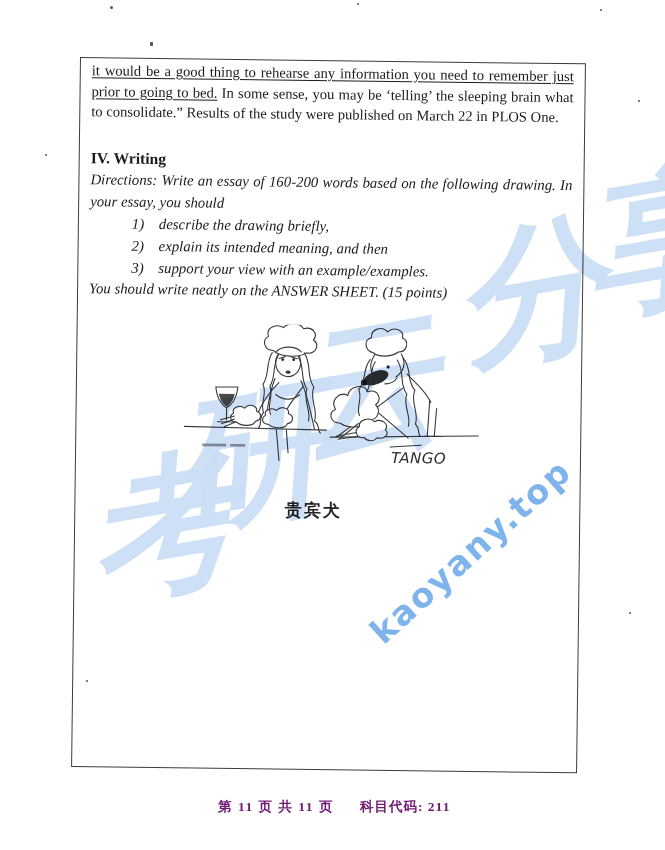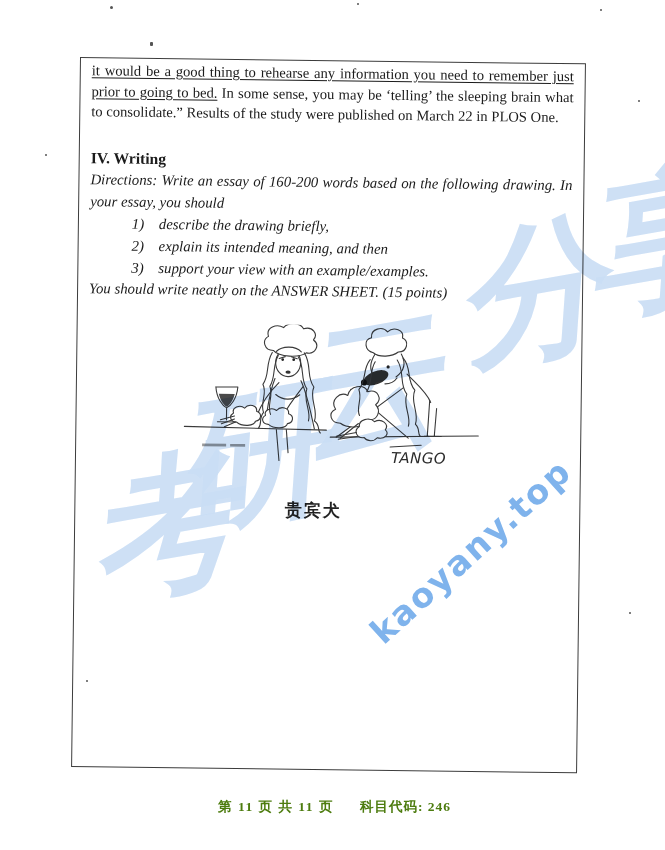--- a/index.html
+++ b/index.html
@@ -22,21 +22,21 @@
   .heading{font-weight:bold;font-size:15.6px;margin:0 0 2px 0;}
   .directions{font-style:italic;font-size:14.8px;line-height:1.45;text-align:justify;margin:0;}
   .list-row{display:flex;font-style:italic;font-size:14.8px;line-height:1.5;}
   .list-num{width:27px;margin-left:42px;flex:none;}
   .closing{font-style:italic;font-size:14.8px;margin:1px 0 0 0;}
   .drawing-svg{position:absolute;left:102px;top:264px;}
   .caption{
     position:absolute;left:88px;top:438px;width:300px;text-align:center;
     font-family:"DejaVu Sans",sans-serif;font-weight:bold;font-size:17px;letter-spacing:2px;color:#222;
   }
-  .footer{position:absolute;left:0;top:798px;width:665px;height:20px;font-size:13.5px;color:#4d7c0f;}
+  .footer{position:absolute;left:0;top:798px;width:665px;height:20px;font-size:13.5px;color:#701a75;}
   .footer .footer-page{position:absolute;left:218px;letter-spacing:1.5px;font-weight:bold;}
   .footer .footer-code{position:absolute;left:360px;letter-spacing:1px;font-weight:bold;}
   
   .watermark-layer{position:absolute;inset:0;mix-blend-mode:multiply;pointer-events:none;}
   .wm-char{
     position:absolute;font-family:"DejaVu Sans",sans-serif;font-style:italic;font-weight:bold;
     font-size:148px;line-height:1;color:#cadef5;transform:rotate(-10deg);opacity:.92;
   }
   .wm-c0{left:88px;top:452px;}
   .wm-c1{left:176px;top:382px;}
@@ -145,21 +145,21 @@
       </g>
     </svg>
 
     <div class="caption">贵宾犬</div>
 
   </div>
 </div>
 
 <div class="footer">
   <span class="footer-page">第 11 页  共 11 页</span>
-  <span class="footer-code">科目代码: 246</span>
+  <span class="footer-code">科目代码: 211</span>
 </div>
 
 <div class="watermark-layer">
   <span class="wm-char wm-c0">考</span>
   <span class="wm-char wm-c1">研</span>
   <span class="wm-char wm-c2">云</span>
   <span class="wm-char wm-c3">分</span>
   <span class="wm-char wm-c4">享</span>
   <span class="wm-site">kaoyany.top</span>
 </div>

